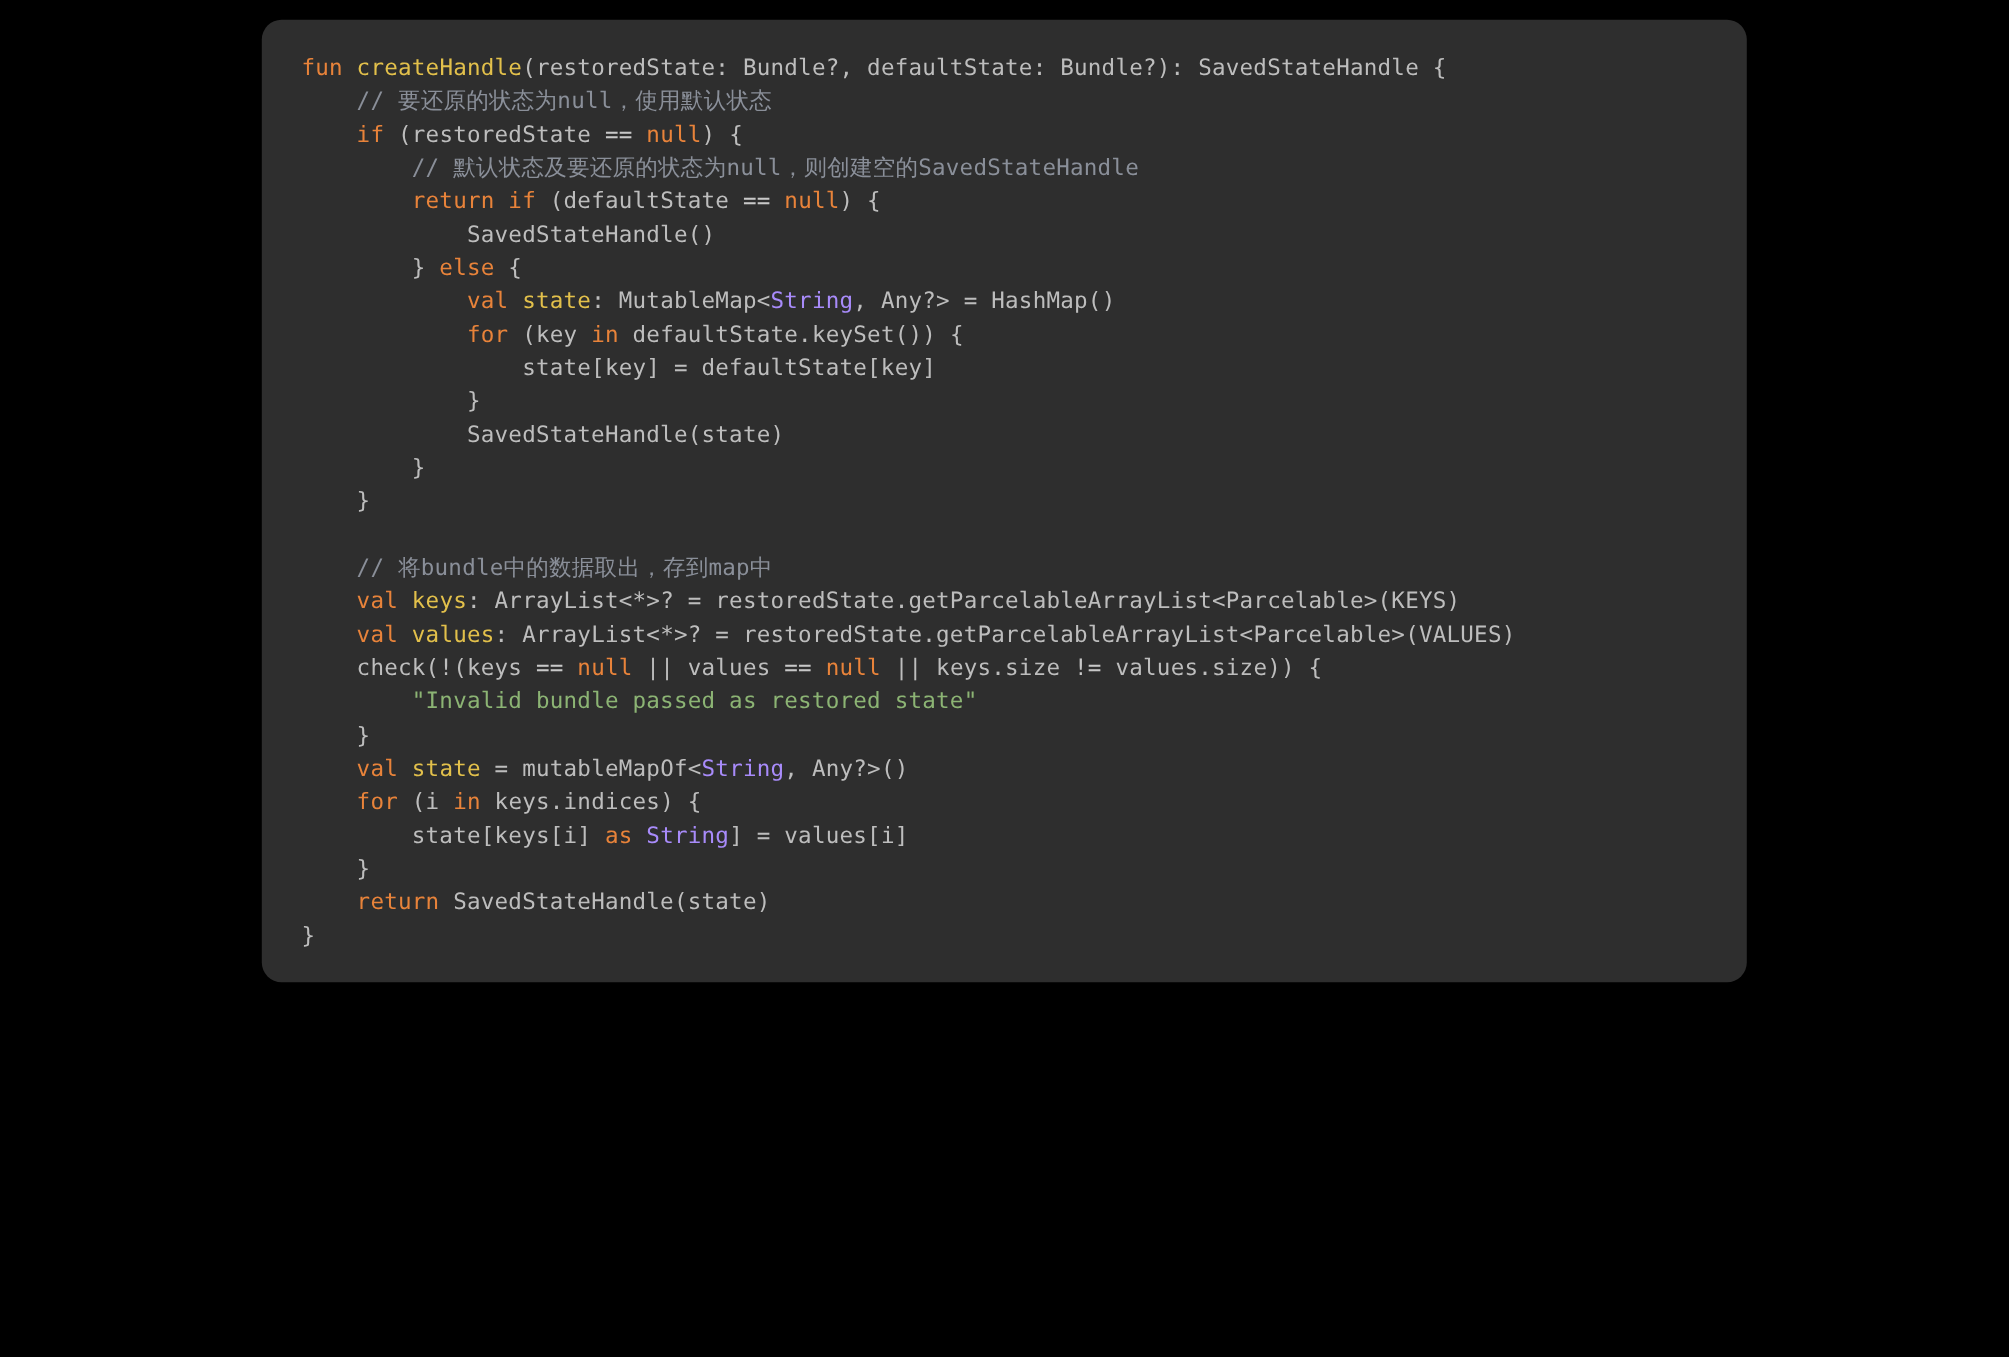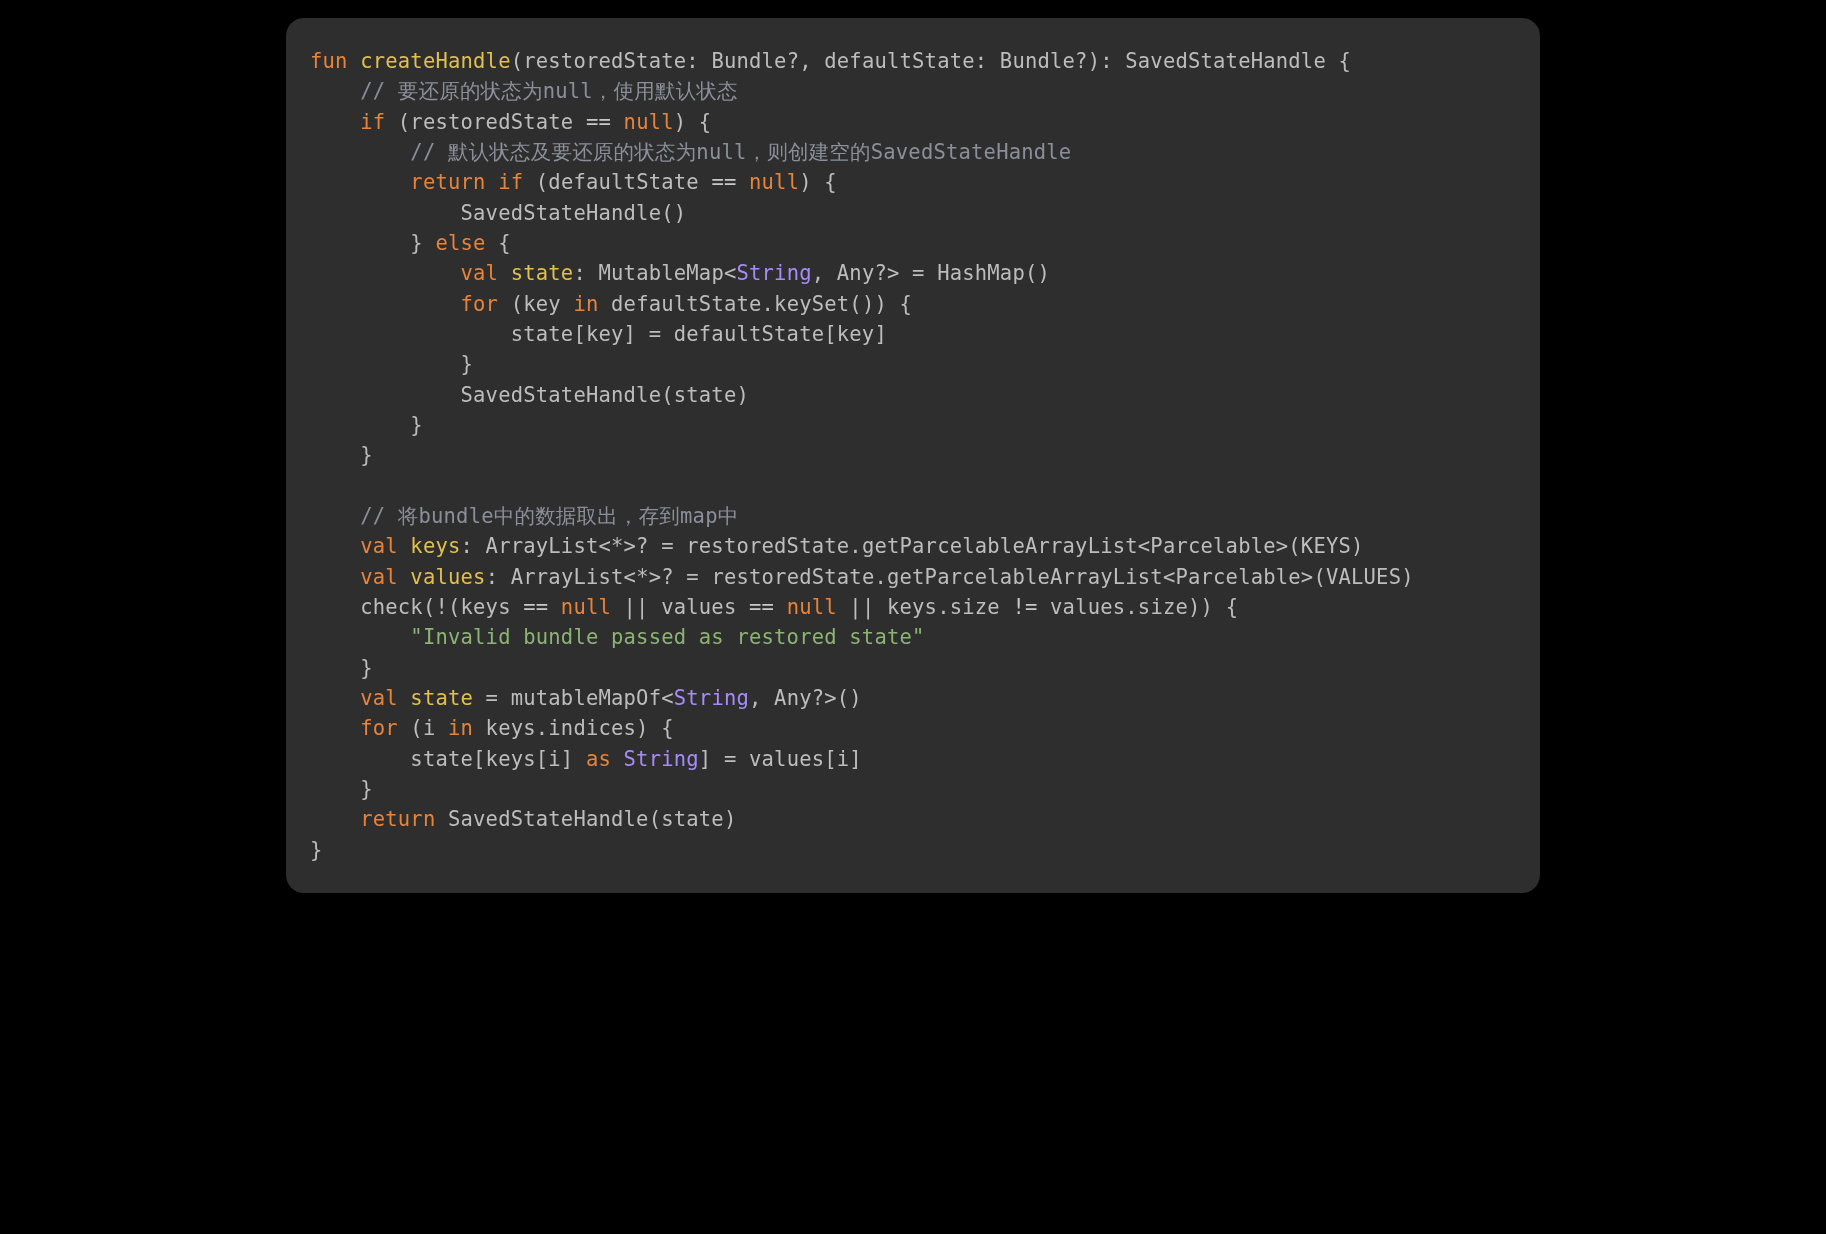--- a/index.html
+++ b/index.html
@@ -7,23 +7,23 @@
     padding: 0;
     background: #000;
     display: flex;
     justify-content: center;
     align-items: flex-start;
     min-height: 100vh;
   }
   .code-block {
     background: #2e2e2e;
     border-radius: 18px;
-    padding: 28px 36px 28px 24px;
+    padding: 28px 36px 28px 36px;
     margin: 18px;
-    width: 1254px;
+    width: 1350px;
     box-sizing: border-box;
     font-family: "SF Mono", "Monaco", "Cascadia Code", "Roboto Mono", Consolas, "Courier New", monospace;
     font-size: 20.5px;
     line-height: 1.48;
     color: #d4d4d4;
     white-space: pre;
     overflow-x: auto;
     letter-spacing: 0.2px;
   }
   .kw        { color: #e8833a; }    

